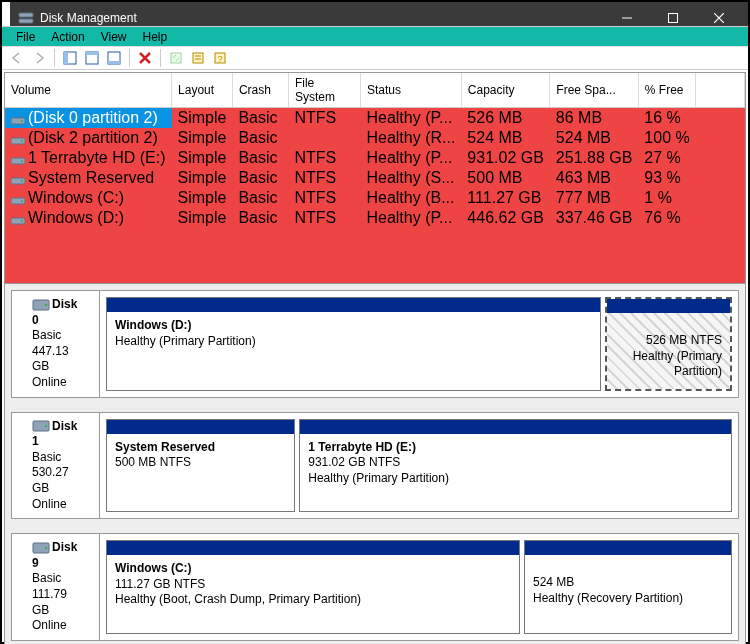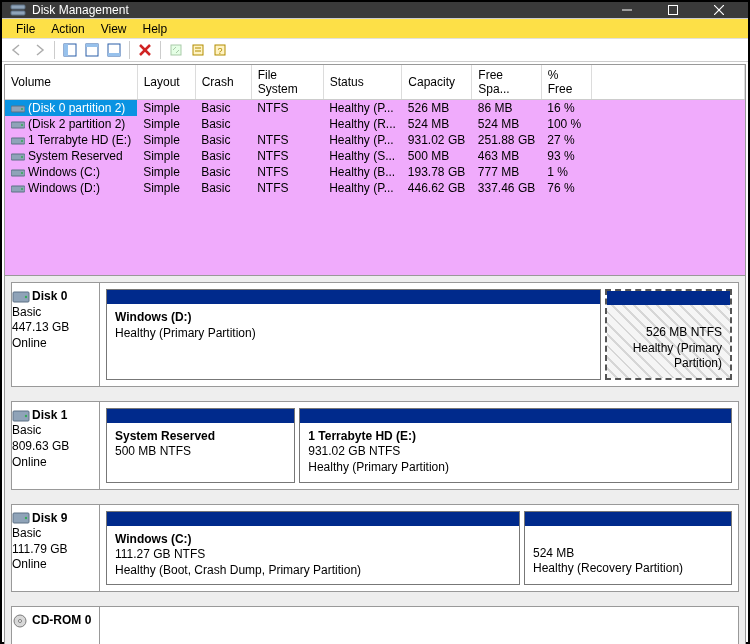--- a/index.html
+++ b/index.html
@@ -1,52 +1,52 @@
 <!DOCTYPE html>
 <html><head>
 <meta charset="utf-8">
 <style>
   * { box-sizing: border-box; }
   html, body { margin:0; padding:0; }
   body { font-family: "Segoe UI", Tahoma, sans-serif; font-size:12px; background:#000; overflow:hidden; }
   .window { width:750px; height:644px; background:#fff; display:flex; flex-direction:column; border:2px solid #000; }
 
   
-  .titlebar { height:30px; background:#3a3a3a; color:#fff; display:flex; align-items:center; padding:0 6px 0 8px; }
+  .titlebar { height:30px; background:#3a3a3a; color:#fff; display:flex; align-items:center; padding:8px 6px 0 8px;margin-left:8px; }
   .titlebar .title-icon { width:16px; height:16px; margin-right:6px; }
   .titlebar .title { flex:1; font-size:12px; }
   .title-btns { display:flex; height:100%; }
   .title-btn { width:46px; height:100%; display:flex; align-items:center; justify-content:center; color:#fff; }
   .title-btn svg { pointer-events:none; }
 
   
-  .menubar { height:20px; background:#fde047; display:flex; align-items:center; padding:2px 6px; border-top:1px solid #ccc; }
+  .menubar { height:20px; background:#14b8a6; display:flex; align-items:center; padding:2px 6px; border-top:1px solid #ccc; }
   .menubar .menu-item { padding:2px 8px; cursor:default; }
 
   
   .toolbar { height:28px; background:#fff; border-top:1px solid #e0e0e0; border-bottom:1px solid #ccc; display:flex; align-items:center; padding:0 4px; gap:0px; }
   .tool-sep { width:1px; height:18px; background:#ccc; margin:0 4px; }
   .tool-btn { width:22px; height:22px; display:flex; align-items:center; justify-content:center; border:1px solid transparent; }
   .tool-btn.disabled { opacity:.4 }
 
   
   .content { flex:1; display:flex; flex-direction:column; border:1px solid #999; margin:2px; }
 
   
-  .volume-list { height:210px; overflow:auto; background:#f0abfc; }
+  .volume-list { height:210px; overflow:auto; background:#ef4444; }
   table.vol { width:100%; border-collapse:collapse; }
   table.vol th { text-align:left; font-weight:normal; background:#fff; border-right:1px solid #dcdcdc; border-bottom:1px solid #ccc; padding:3px 6px; font-size:12px; user-select:none; }
-  table.vol td { padding:1px 6px; font-size:12px; white-space:nowrap; }
+  table.vol td { padding:1px 6px; font-size:16px; white-space:nowrap; }
   table.vol tr.selected td.vol-name { background:#0a93e2; color:#fff; }
   .vicon { display:inline-block; width:14px; height:12px; vertical-align:middle; margin-right:3px; }
   
   .disk-map-wrap { flex:1; border-top:1px solid #999; display:flex; overflow:hidden; }
   .disk-map { flex:1; background:#eee; overflow-y:scroll; padding:6px 0 0 6px; }
   .disk-row { display:flex; background:#fff; border:1px solid #999; margin-bottom:14px; margin-right:6px; min-height:80px; }
-  .disk-info { width:88px; padding:6px 0; border-right:1px solid #999; font-size:12px; line-height:1.3; }
+  .disk-info { width:88px; padding:6px 20px; border-right:1px solid #999; font-size:12px; line-height:1.3; }
   .disk-info .dname { font-weight:bold; }
   .disk-info .dicon { display:inline-block; width:18px; height:14px; vertical-align:middle; margin-right:2px; }
   .parts { flex:1; display:flex; padding:6px; gap:4px; }
   .part { border:1px solid #777; display:flex; flex-direction:column; font-size:12px; line-height:1.3; }
   .part-stripe { height:14px; background:#002a8c; }
   .part-body { padding:6px 8px; flex:1; }
   .part .pname { font-weight:bold; }
   .part.hatched .part-body {
     background-image: repeating-linear-gradient(45deg,#f5f5f5 0,#f5f5f5 6px,#d6d6d6 6px,#d6d6d6 8px);
     text-align: right;
@@ -241,21 +241,21 @@
             </tr>
             <tr>
               <td class="vol-name"><span class="vicon"><svg width="14" height="12">
                     <rect x="0" y="3" width="14" height="6" rx="1" fill="#8fa3b8" stroke="#5c7085"></rect>
                     <circle cx="11" cy="6" r="1" fill="#3a5"></circle>
                   </svg></span>Windows (C:)</td>
               <td>Simple</td>
               <td>Basic</td>
               <td>NTFS</td>
               <td>Healthy (B...</td>
-              <td>193.78 GB</td>
+              <td>111.27 GB</td>
               <td>777 MB</td>
               <td>1 %</td>
               <td></td>
             </tr>
             <tr>
               <td class="vol-name"><span class="vicon"><svg width="14" height="12">
                     <rect x="0" y="3" width="14" height="6" rx="1" fill="#8fa3b8" stroke="#5c7085"></rect>
                     <circle cx="11" cy="6" r="1" fill="#3a5"></circle>
                   </svg></span>Windows (D:)</td>
               <td>Simple</td>
@@ -301,21 +301,21 @@
               </div>
             </div>
           </div>
           <div class="disk-row">
             <div class="disk-info">
               <div><span class="dicon"><svg width="18" height="14">
                     <rect x="1" y="2" width="16" height="10" rx="1" fill="#8fa3b8" stroke="#5c7085"></rect>
                     <circle cx="14" cy="7" r="1.2" fill="#3a5"></circle>
                   </svg></span><span class="dname">Disk 1</span></div>
               <div>Basic</div>
-              <div>809.63 GB</div>
+              <div>530.27 GB</div>
               <div>Online</div>
             </div>
             <div class="parts">
               <div class="part" style="flex: 1 1 0%;">
                 <div class="part-stripe"></div>
                 <div class="part-body">
                   <div class="pname">System Reserved</div>
                   <div>500 MB NTFS</div>
                 </div>
               </div>

